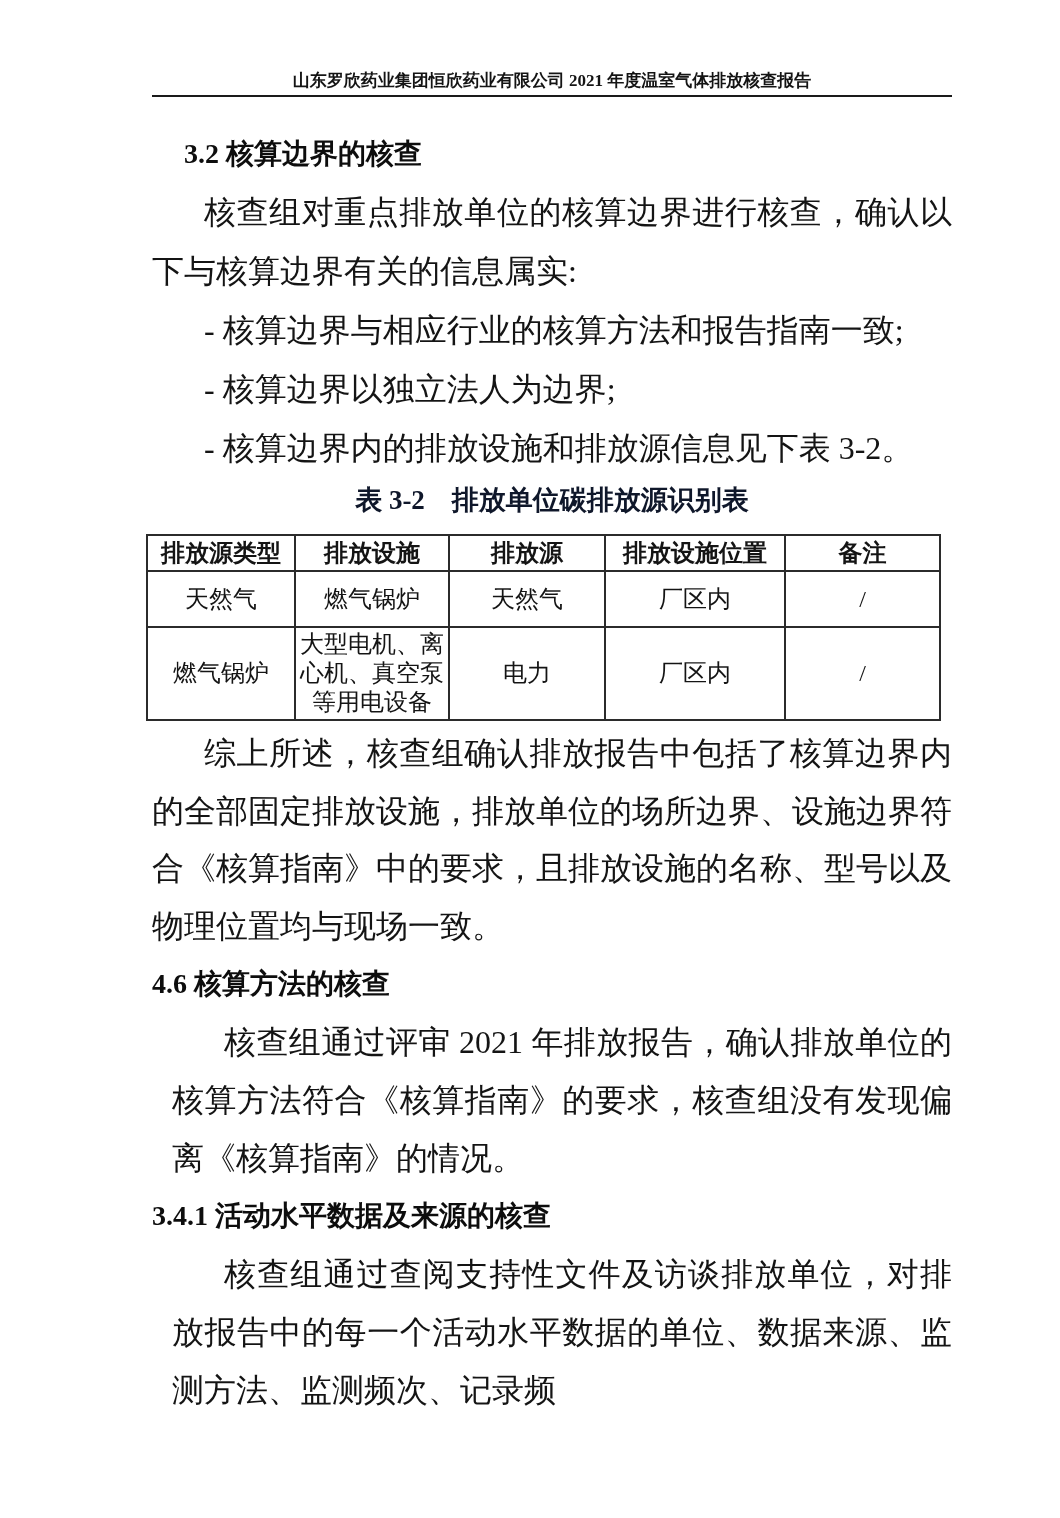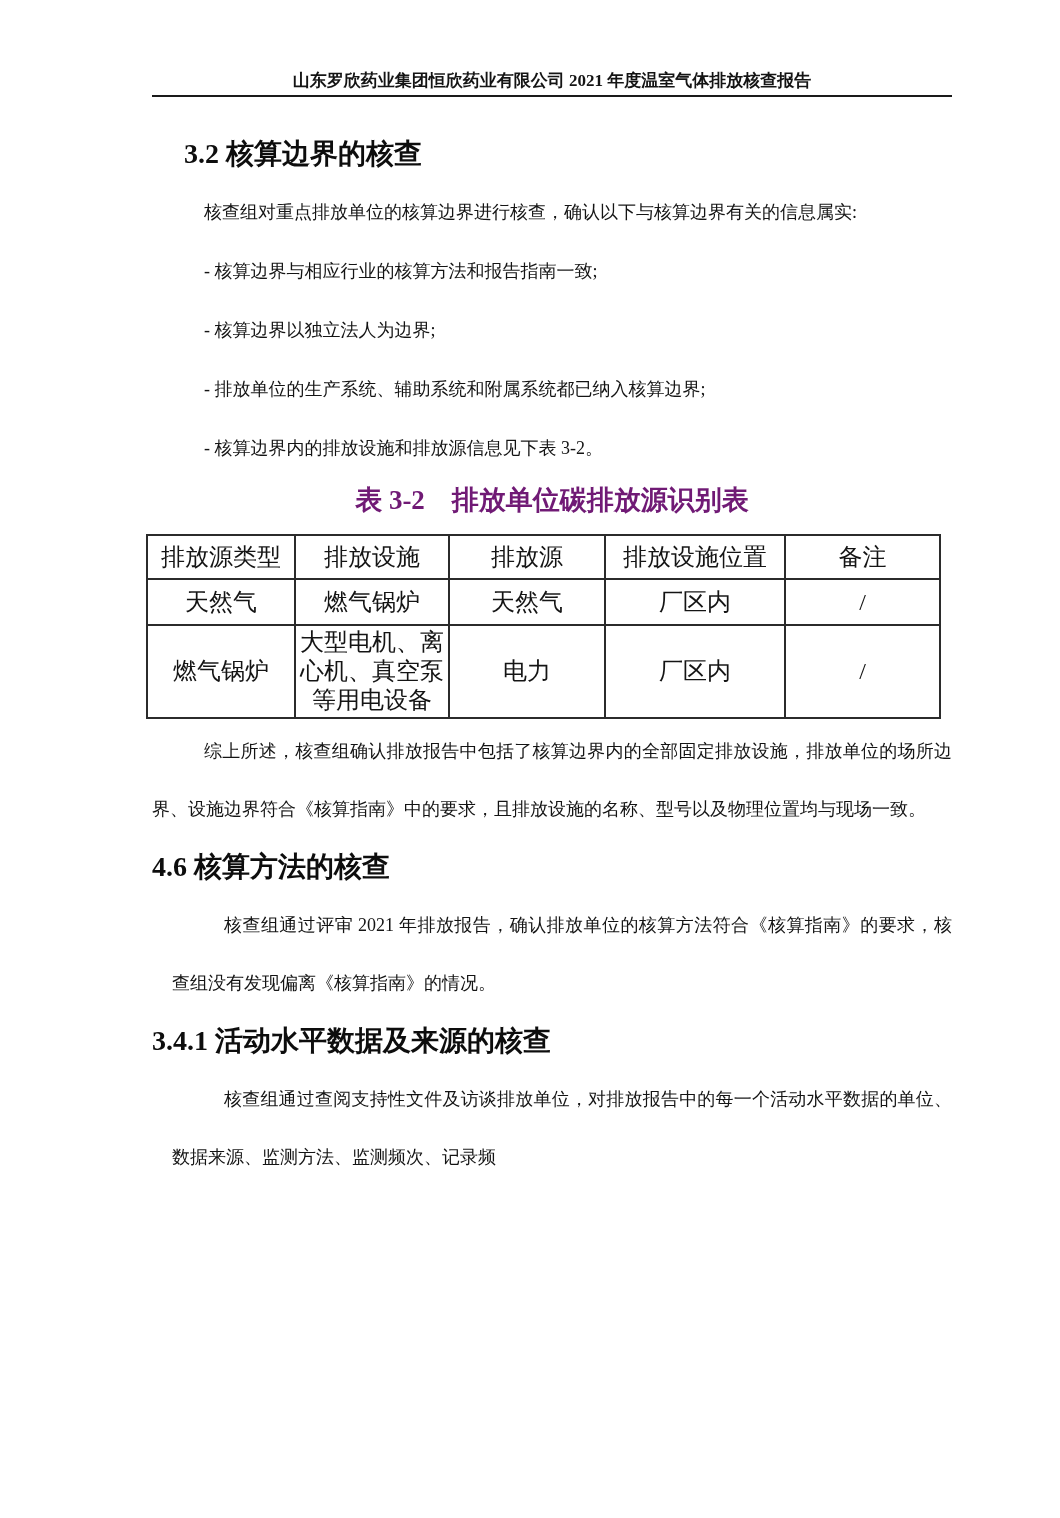--- a/index.html
+++ b/index.html
@@ -28,56 +28,56 @@
   h2.sec, h3.sec {
     font-size: 28px;
     font-weight: bold;
     line-height: 58px;
     text-align: left;
     color: #0d0d0d;
   }
   h2.first { margin-top: 28px; margin-left: 32px; }
 
   p.body {
-    font-size: 18px;
+    font-size: 32px;
     line-height: 59px;
     text-indent: 52px;
     text-align: justify;
     color: #141414;
   }
   p.body.tight { line-height: 57.5px; }
   p.body.med   { line-height: 58px; margin-left: 20px; }
 
   .table-caption {
     font-size: 27px;
     font-weight: bold;
     line-height: 44px;
     text-align: center;
-    color: #701a75;
+    color: #0f172a;
   }
 
   table.emission {
     margin-top: 12px;
     margin-left: -6px;
     width: 793px;
     border-collapse: collapse;
     table-layout: fixed;
     font-size: 24px;
     color: #141414;
   }
   table.emission th, table.emission td {
     border: 2px solid #2b2b2b;
     text-align: center;
     vertical-align: middle;
     padding: 2px 3px;
     line-height: 29px;
     font-weight: normal;
   }
-  table.emission thead th { font-weight: normal; height: 44px; border-radius: 15px; }
-  table.emission tbody tr:nth-child(1) td { height: 46px; border-radius: 14px; }
+  table.emission thead th { font-weight: bold; height: 36px; border-radius: 15px; }
+  table.emission tbody tr:nth-child(1) td { height: 56px; border-radius: 14px; }
   table.emission tbody tr:nth-child(2) td { height: 88px; }
   .after-table { margin-top: 4px; }
 
   .page-number {
     position: absolute;
     top: 1446px;
     left: 0; right: 0;
     text-align: center;
     font-size: 17px;
     line-height: 22px;
@@ -93,21 +93,20 @@
     <div class="doc-header">
       <span>山东罗欣药业集团恒欣药业有限公司 2021 年度温室气体排放核查报告</span>
     </div>
 
     <h2 class="sec first">3.2 核算边界的核查</h2>
 
     <p class="body">核查组对重点排放单位的核算边界进行核查，确认以下与核算边界有关的信息属实:</p>
 
     <p class="body">- 核算边界与相应行业的核算方法和报告指南一致;</p>
     <p class="body">- 核算边界以独立法人为边界;</p>
-    <p class="body">- 排放单位的生产系统、辅助系统和附属系统都已纳入核算边界;</p>
     <p class="body">- 核算边界内的排放设施和排放源信息见下表 3-2。</p>
 
     <div class="table-caption">表 3-2　排放单位碳排放源识别表</div>
 
     <table class="emission">
       <colgroup>
         <col style="width:148px">
         <col style="width:154px">
         <col style="width:156px">
         <col style="width:180px">

